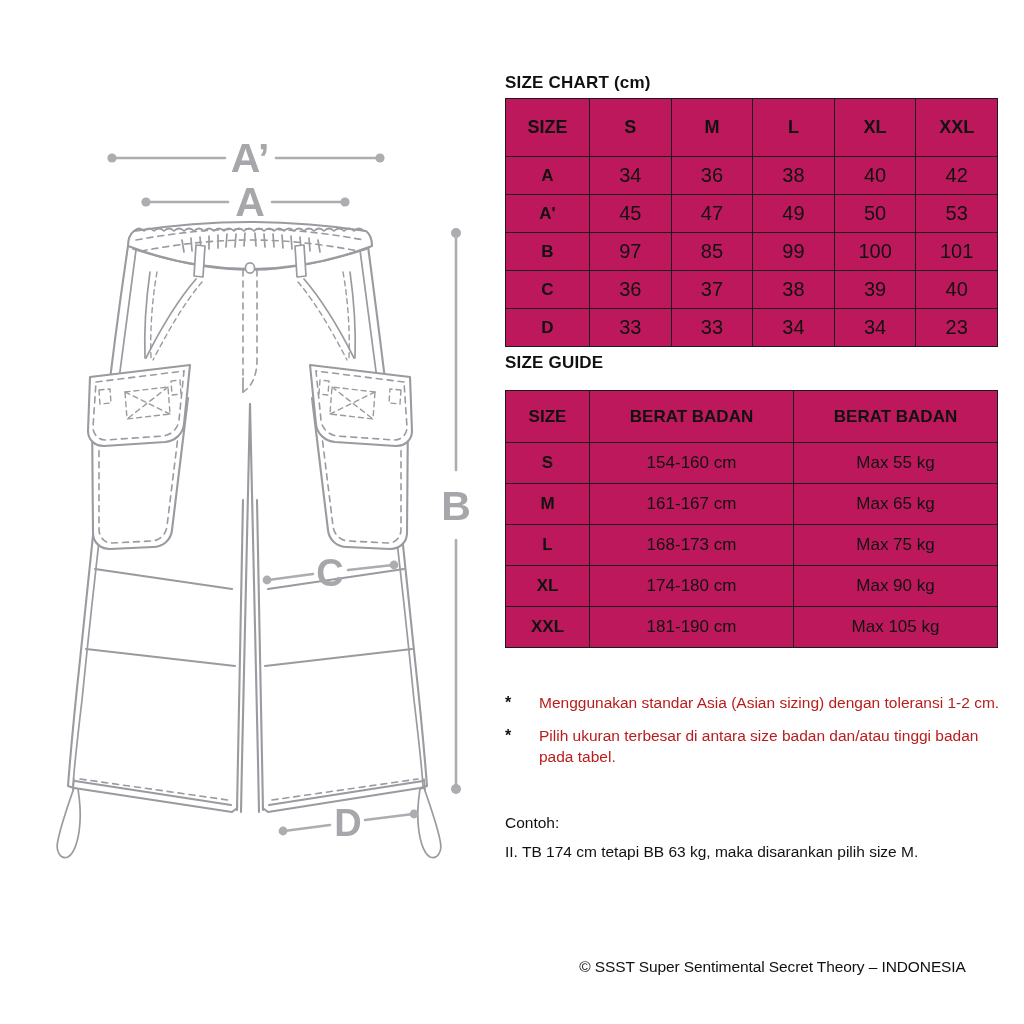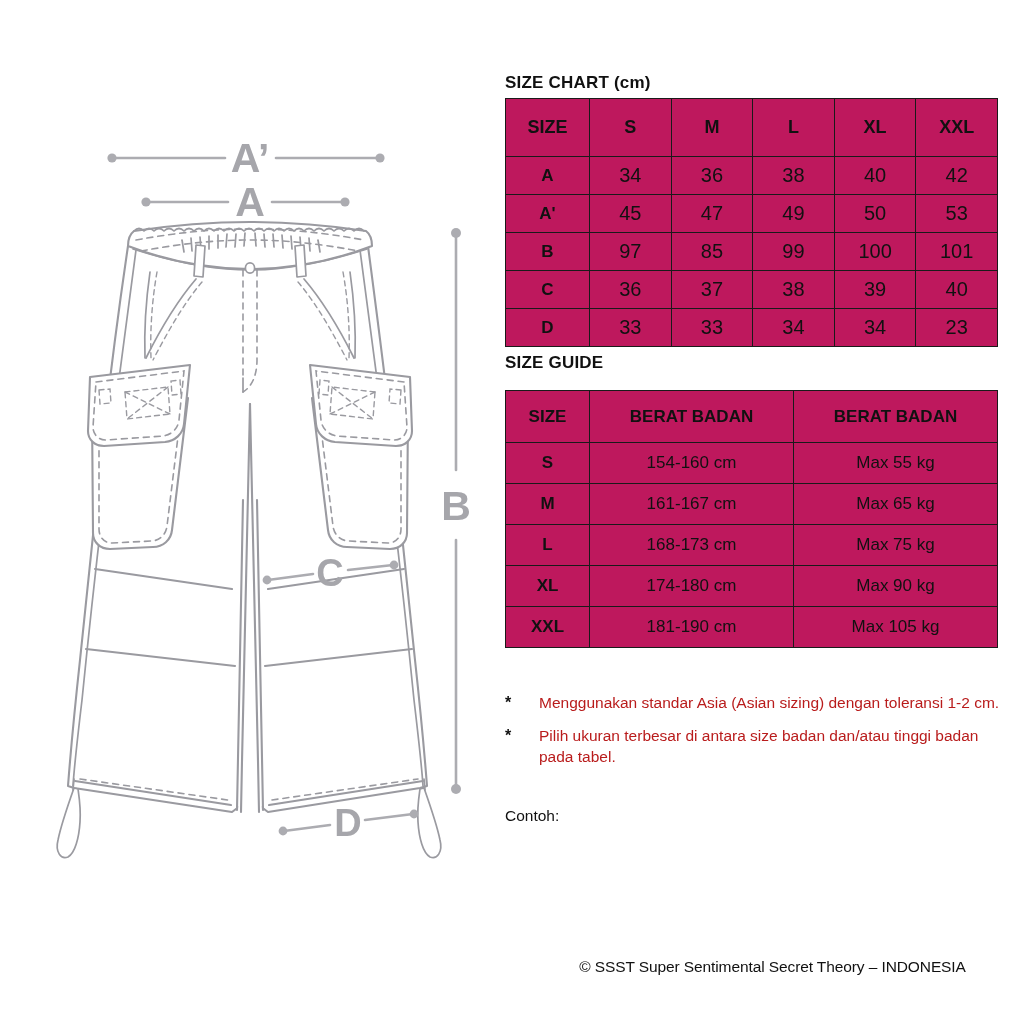--- a/index.html
+++ b/index.html
@@ -105,21 +105,21 @@
     line-height: 21px;
   }
   #examples {
     position: absolute;
     left: 2px; top: 805px;
     width: 512px;
     font-size: 15.5px;
     color: #111111;
     line-height: 21.5px;
   }
-  #examples div { white-space: nowrap; }
+  #examples div { white-space: nowrap; margin-top: 7px; }
 
   
   #footer {
     position: absolute;
     left: 9px; top: 958px;
     width: 521px;
     text-align: center;
     font-size: 15.5px;
     font-weight: normal;
     color: #111111;
@@ -504,18 +504,19 @@
         <span class="note-text">Menggunakan standar Asia (Asian sizing) dengan toleransi 1-2 cm.</span>
       </div>
       <div class="note-row">
         <span class="note-star">*</span>
         <span class="note-text">Pilih ukuran terbesar di antara size badan dan/atau tinggi badan pada tabel.</span>
       </div>
     </div>
 
     <div id="examples">
       <div>Contoh:</div>
+      <div>II. TB 174 cm tetapi BB 63 kg, maka disarankan pilih size M.</div>
     </div>
 
     <div id="footer">© SSST Super Sentimental Secret Theory –  INDONESIA</div>
 
   </div>
 </div>
 
 </body></html>

